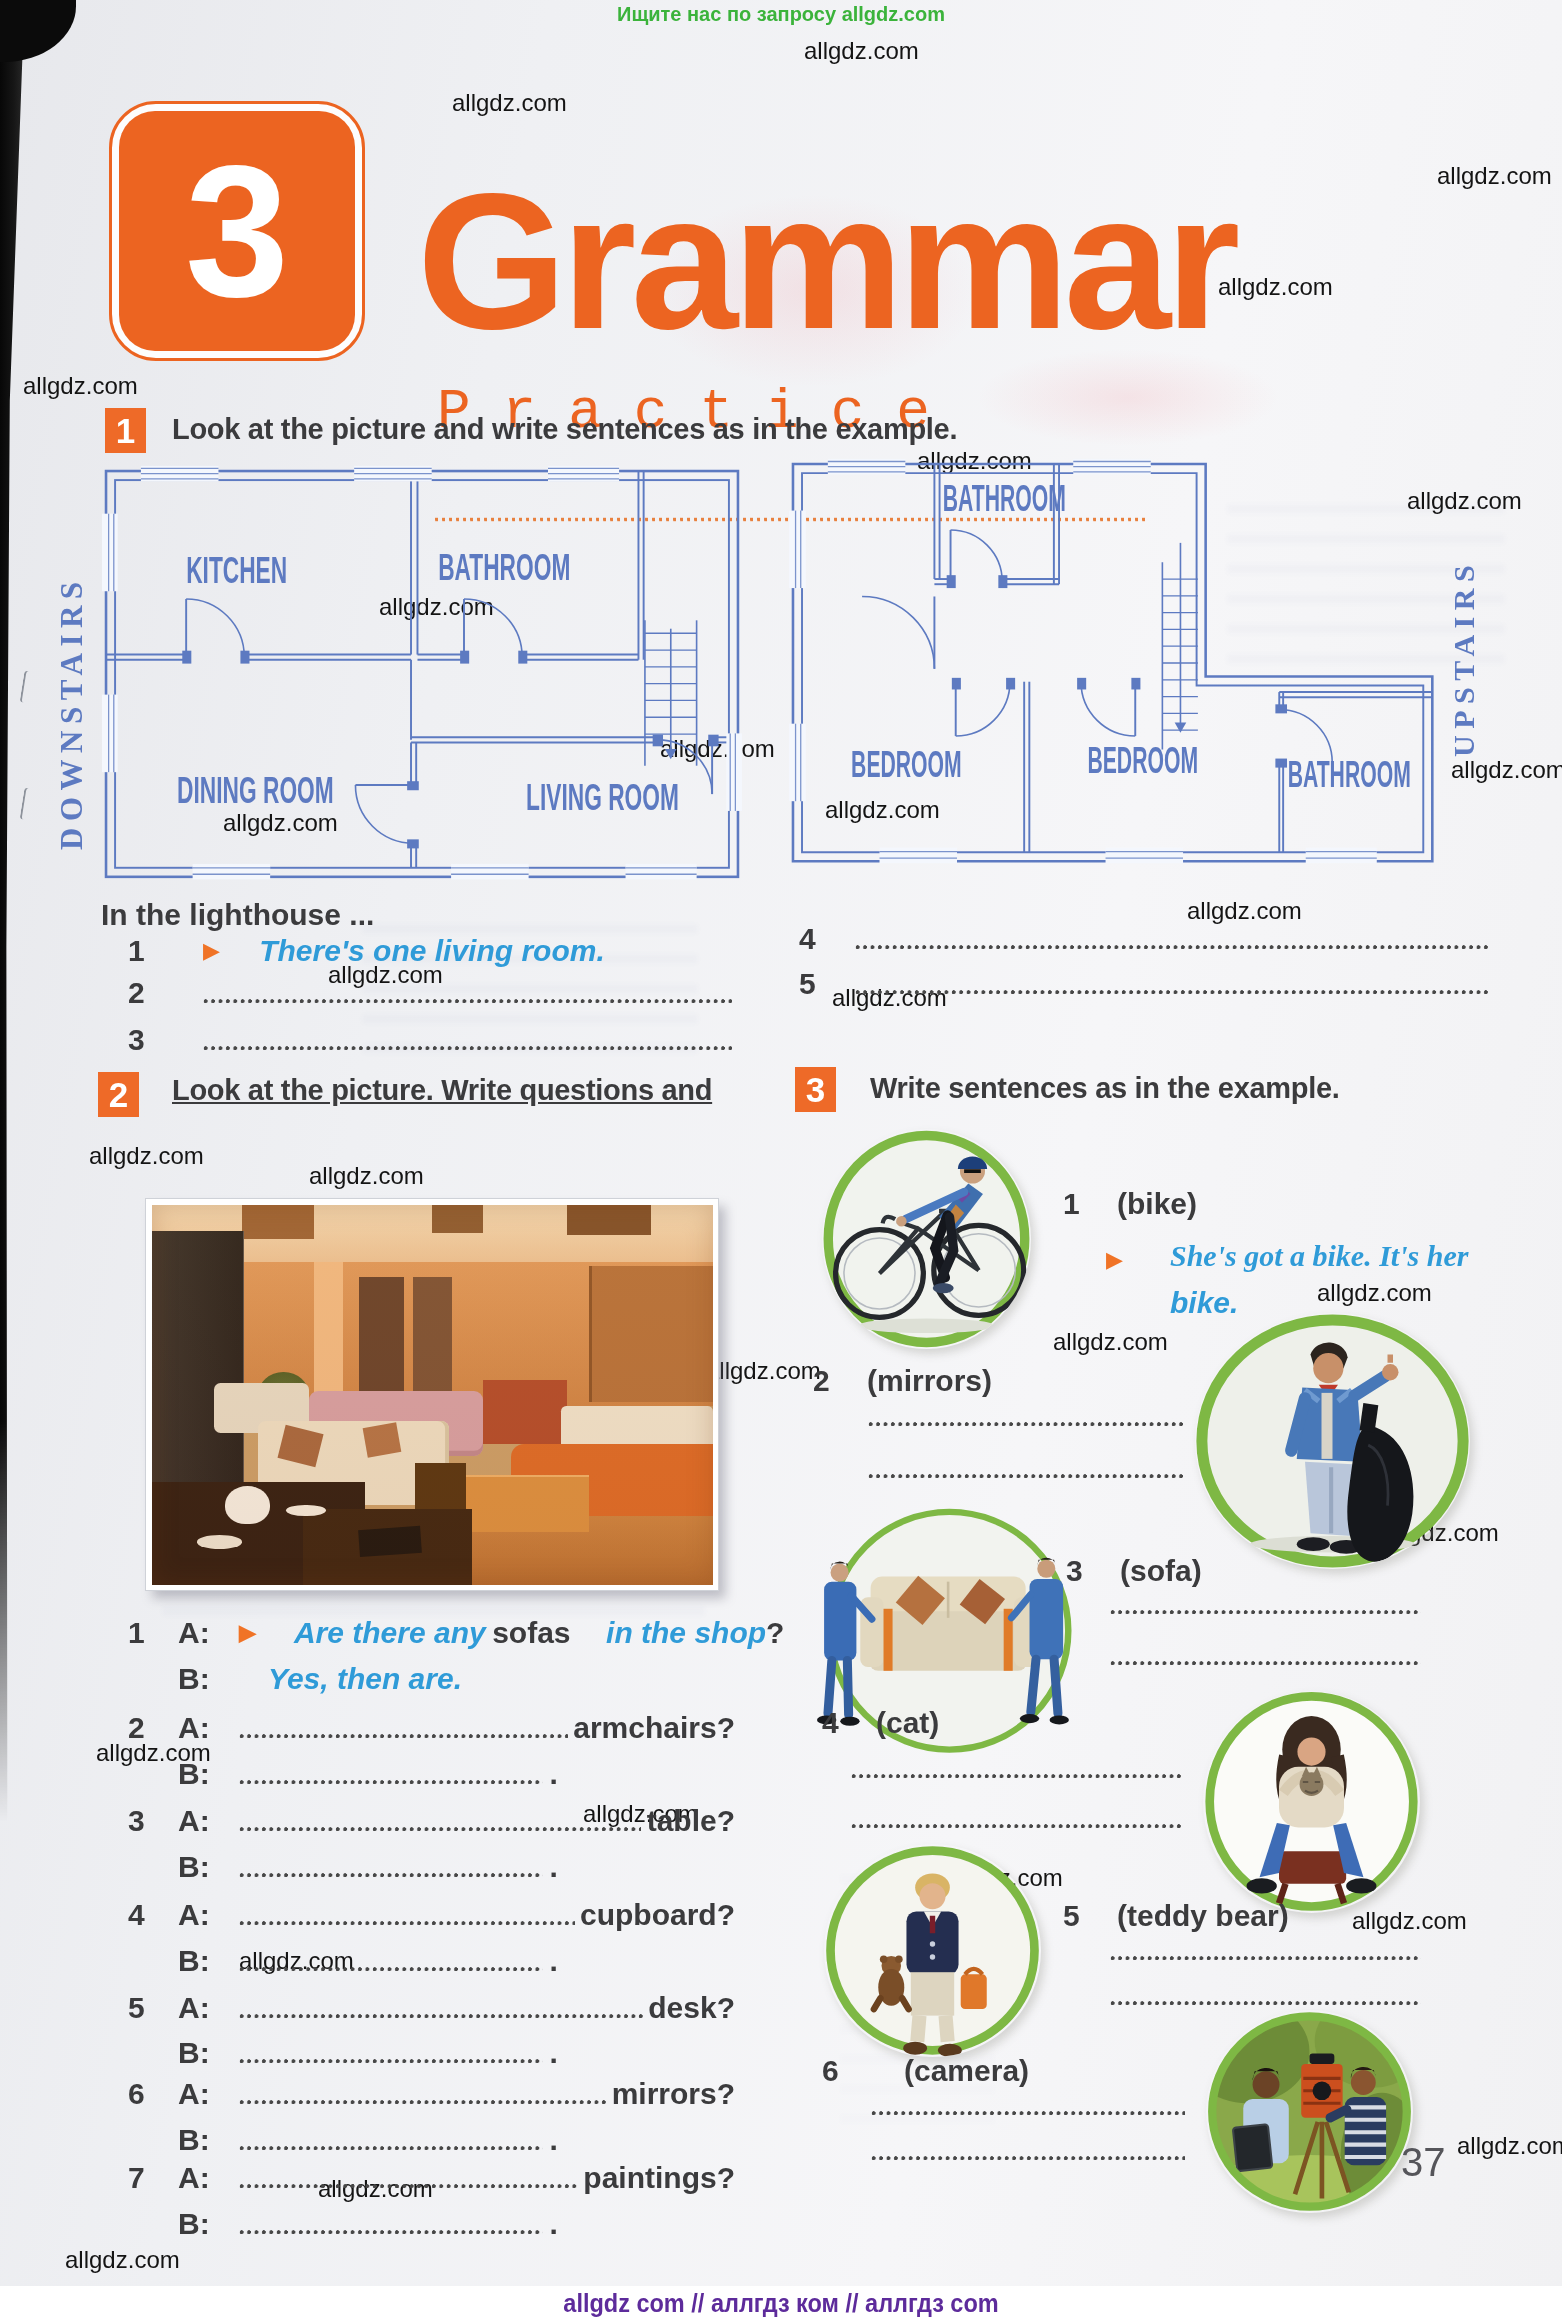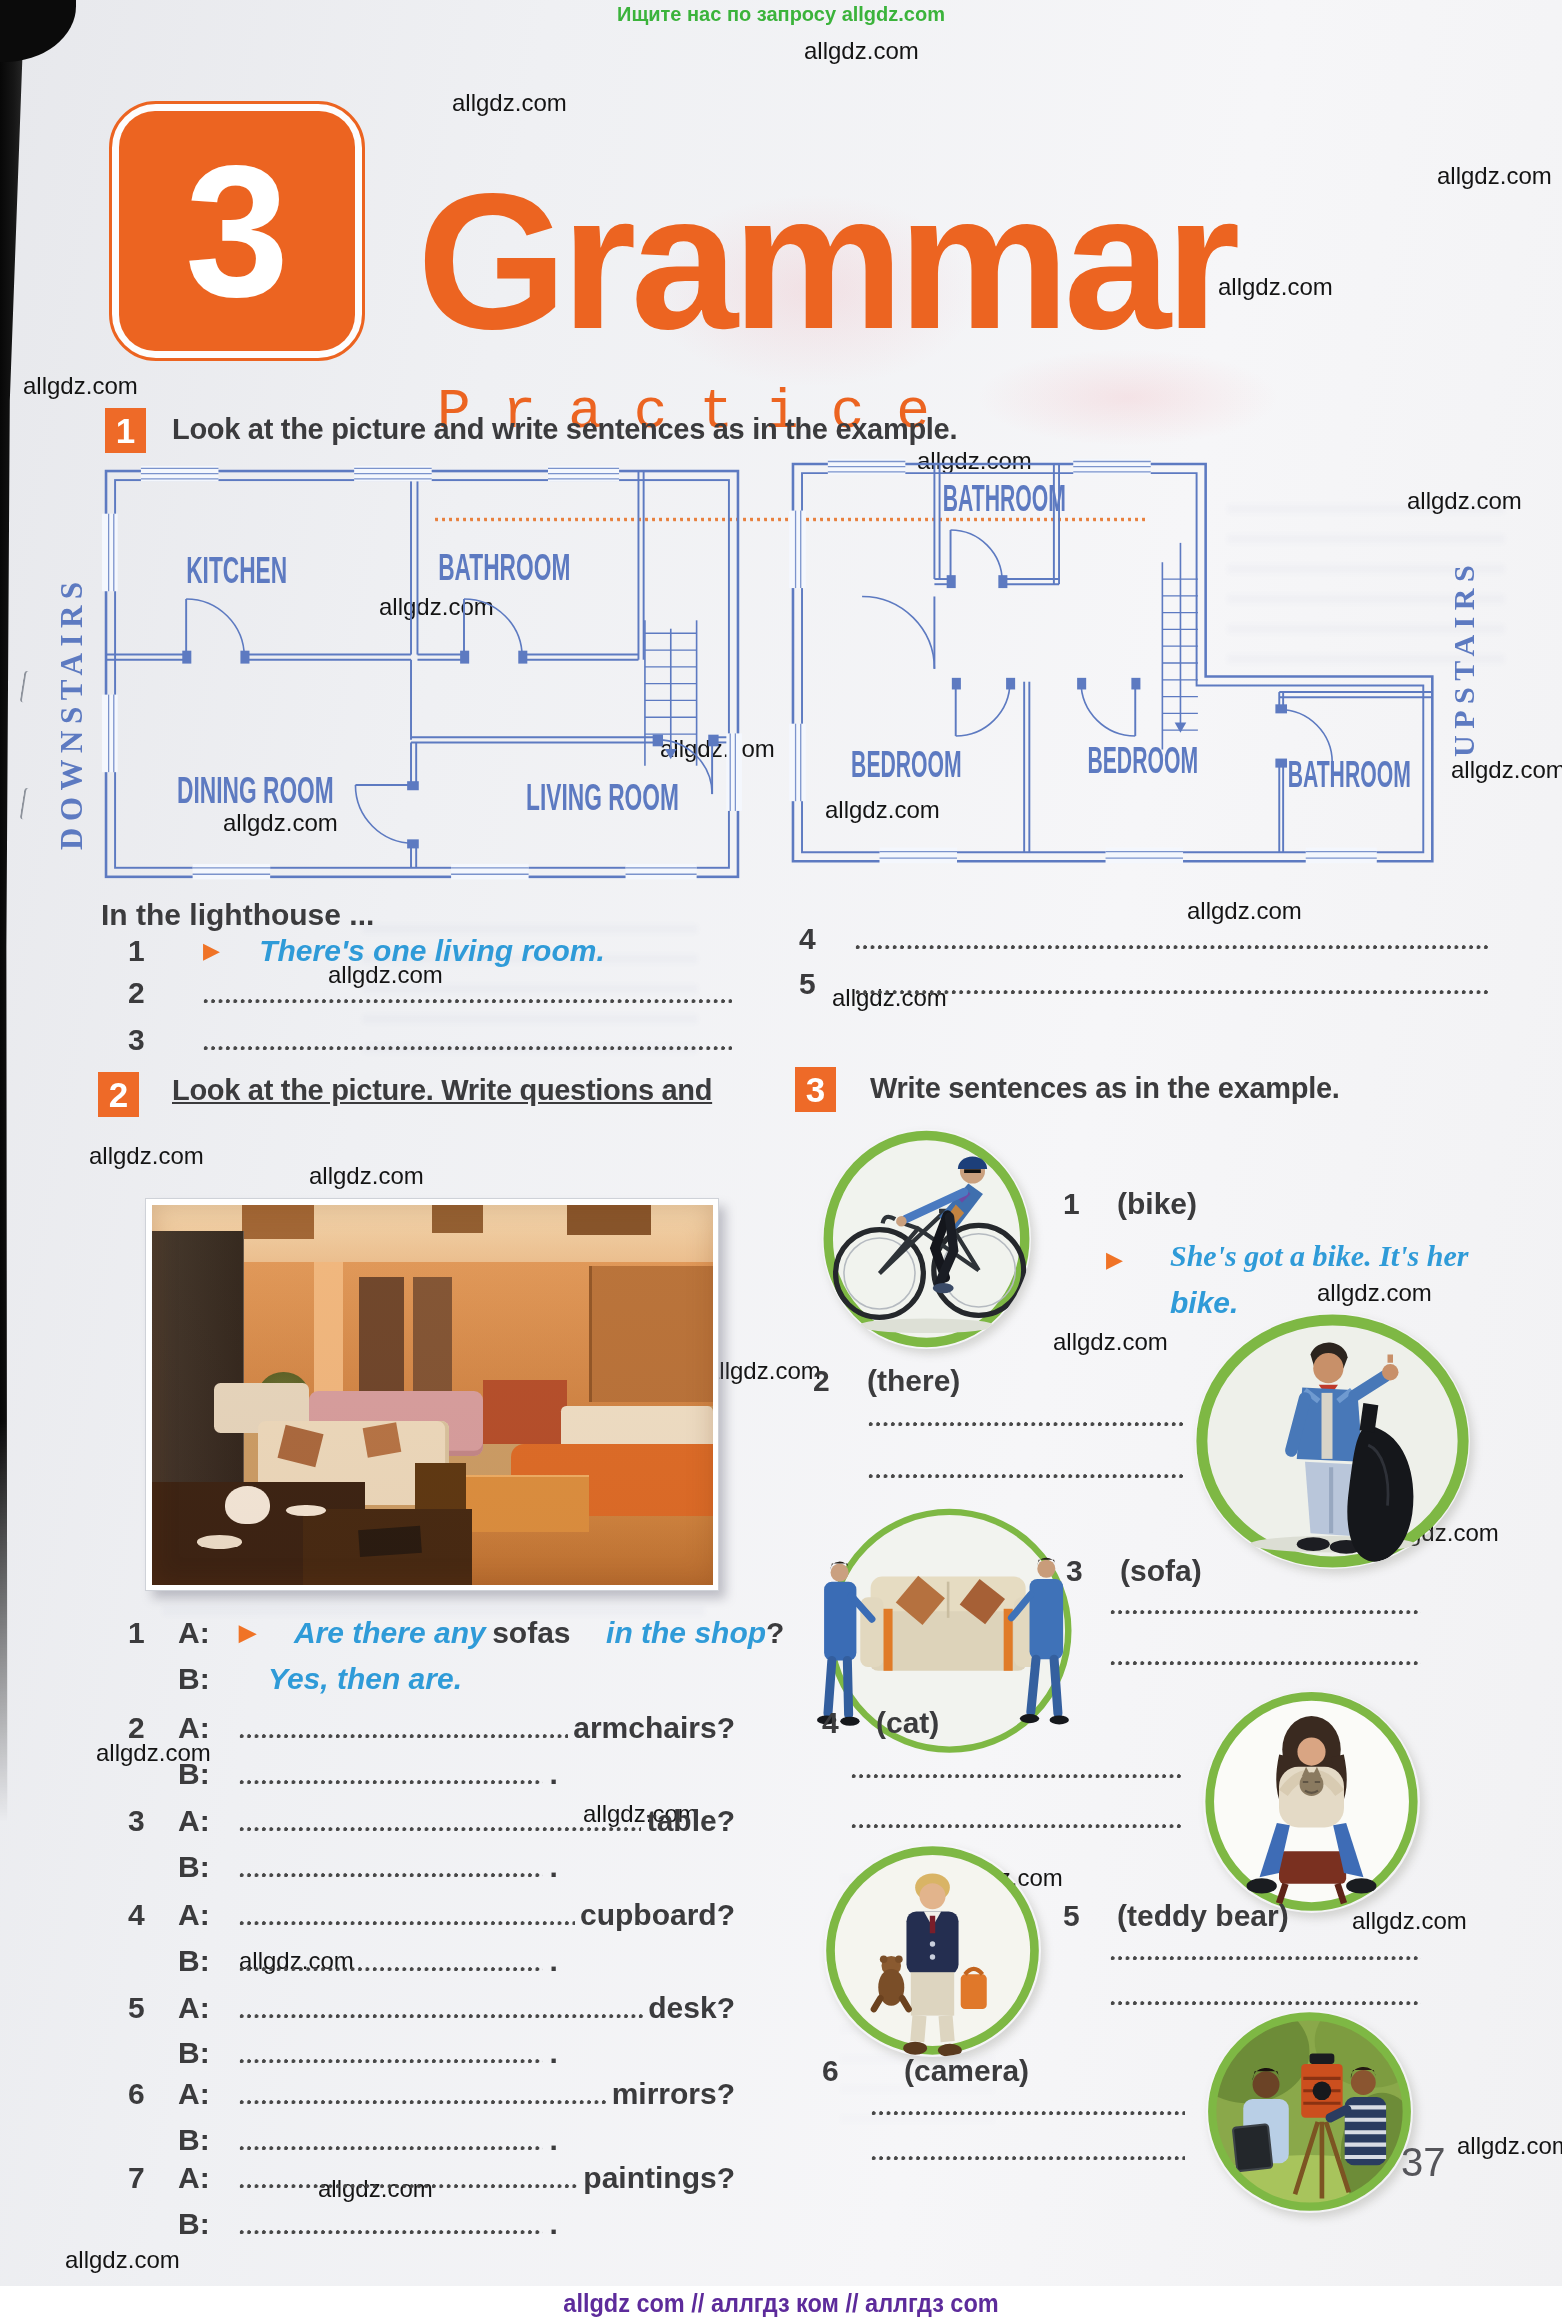--- a/index.html
+++ b/index.html
@@ -530,21 +530,21 @@
     <line x1="99" y1="112" x2="99" y2="160" stroke="#98a8c0" stroke-width="3"></line>
     <ellipse cx="86" cy="168" rx="12" ry="5" fill="#1c1d22"></ellipse>
       <ellipse cx="110" cy="170" rx="12" ry="5" fill="#1c1d22"></ellipse>
     <path d="M128,82 C152,88 162,116 158,146 C154,172 138,184 126,180 C114,176 108,156 112,128 C115,106 117,80 128,82 Z" fill="#15171b"></path>
     <rect x="121" y="66" width="11" height="20" fill="#15171b" transform="rotate(8 126 76)"></rect>
     <path d="M126,96 C136,100 142,118 140,140" stroke="#2e3138" stroke-width="2" fill="none"></path>
   </svg>
 
   <div class="exrow-r" style="left:813px;top:1364px;">
     <span style="position:static;width:54px;">2</span>
-    <span style="position:static;">(there)</span>
+    <span style="position:static;">(mirrors)</span>
   </div>
   <div class="dots" style="left:868px;top:1421px;width:318px;"></div>
   <div class="dots" style="left:868px;top:1473px;width:318px;"></div>
 
   <svg style="left:806px;top:1500px;" width="292" height="277" viewBox="0 0 452 428">
     <circle cx="222" cy="202" r="184" fill="#f2f3ef" stroke="#7eb844" stroke-width="10"></circle>
     <rect x="100" y="118" width="240" height="72" rx="18" fill="#e6dcc2"></rect>
     <rect x="98" y="172" width="244" height="92" rx="14" fill="#ddd3ba"></rect>
     <line x1="220" y1="126" x2="220" y2="182" stroke="#c9bda0" stroke-width="4"></line>
     <rect x="150" y="128" width="54" height="54" fill="#b5713f" transform="rotate(40 177 155)"></rect>

